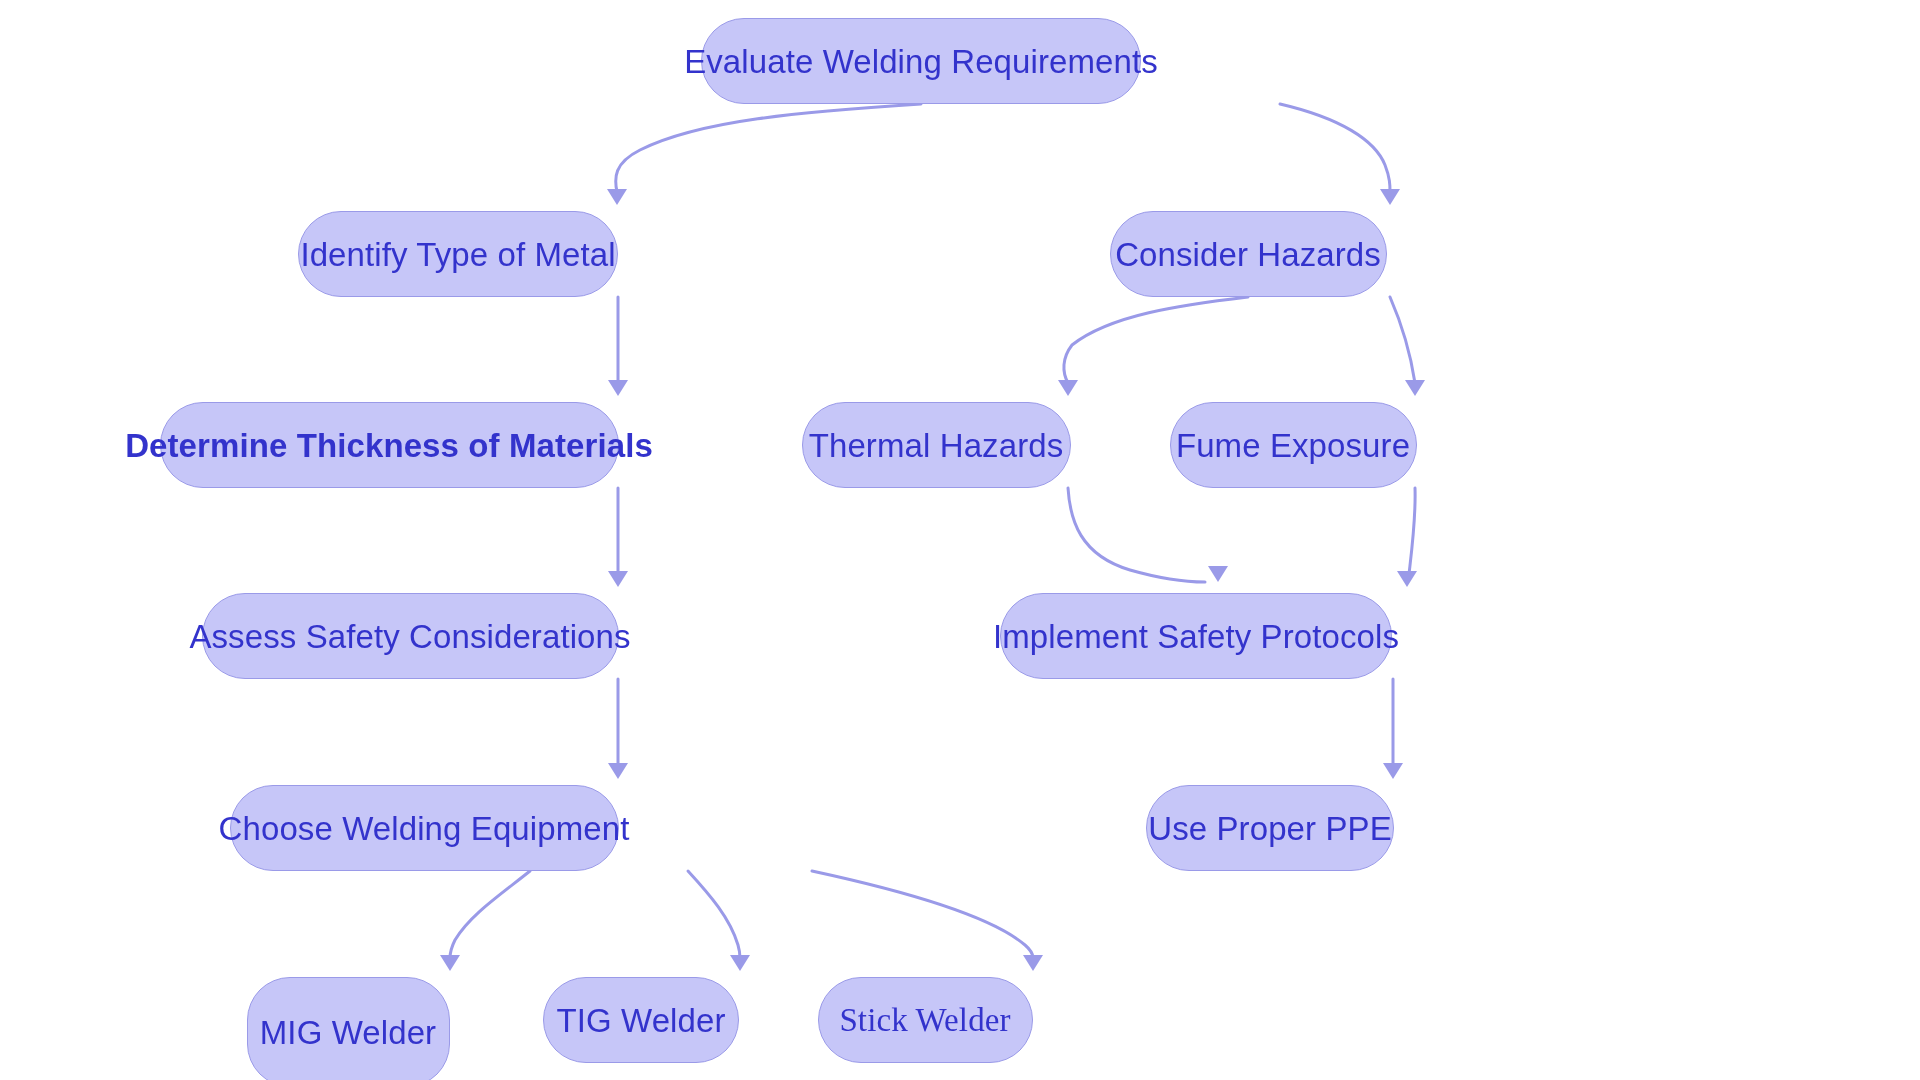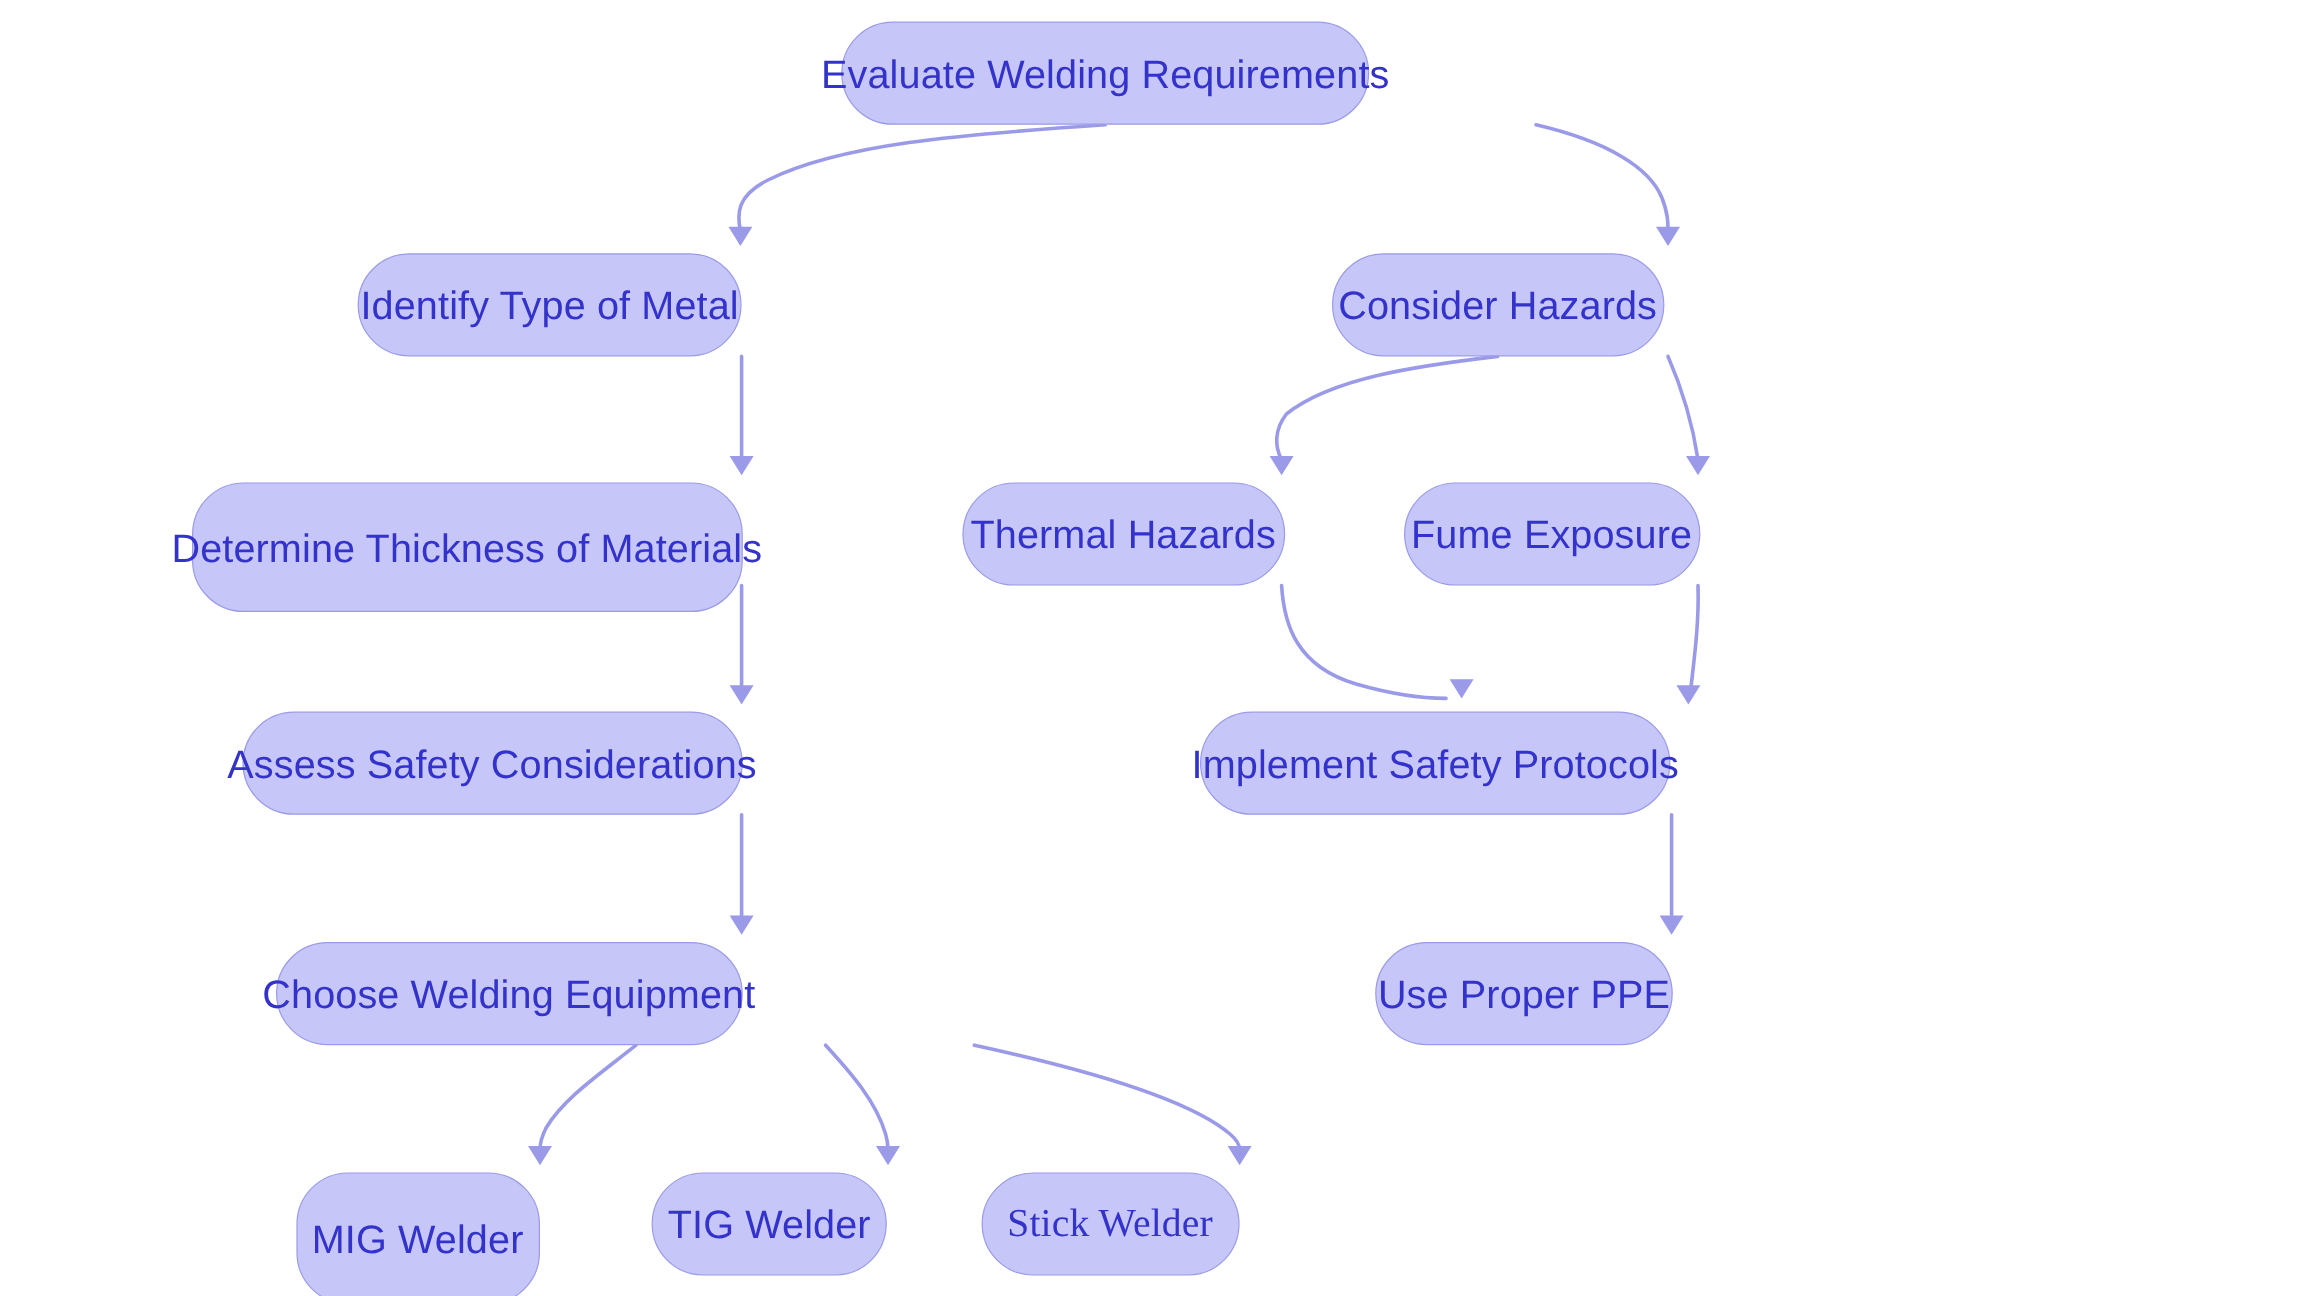--- a/index.html
+++ b/index.html
@@ -120,21 +120,21 @@
   <div id="node-layer">
       <div class="fc-node" style="left: 701px; top: 18px; width: 440px; height: 86px; border-radius: 43px;">
         <span class="fc-label">Evaluate Welding Requirements</span>
       </div>
       <div class="fc-node" style="left: 298px; top: 211px; width: 320px; height: 86px; border-radius: 43px; text-align: center;">
         <span class="fc-label">Identify Type of Metal</span>
       </div>
       <div class="fc-node" style="left: 1109.5px; top: 211px; width: 277px; height: 86px; border-radius: 43px;">
         <span class="fc-label">Consider Hazards</span>
       </div>
-      <div class="fc-node" style="left: 159.5px; top: 402px; width: 459px; height: 108px; border-radius: 43px;">
+      <div class="fc-node" style="left: 159.5px; top: 402px; width: 459px; height: 86px; border-radius: 43px; font-weight: bold;">
         <span class="fc-label">Determine Thickness of Materials</span>
       </div>
       <div class="fc-node" style="left: 801.5px; top: 402px; width: 269px; height: 86px; border-radius: 43px;">
         <span class="fc-label">Thermal Hazards</span>
       </div>
       <div class="fc-node" style="left: 201.5px; top: 593px; width: 417px; height: 86px; border-radius: 43px;">
         <span class="fc-label">Assess Safety Considerations</span>
       </div>
       <div class="fc-node" style="left: 1169.5px; top: 402px; width: 247px; height: 86px; border-radius: 43px;">
         <span class="fc-label">Fume Exposure</span>

